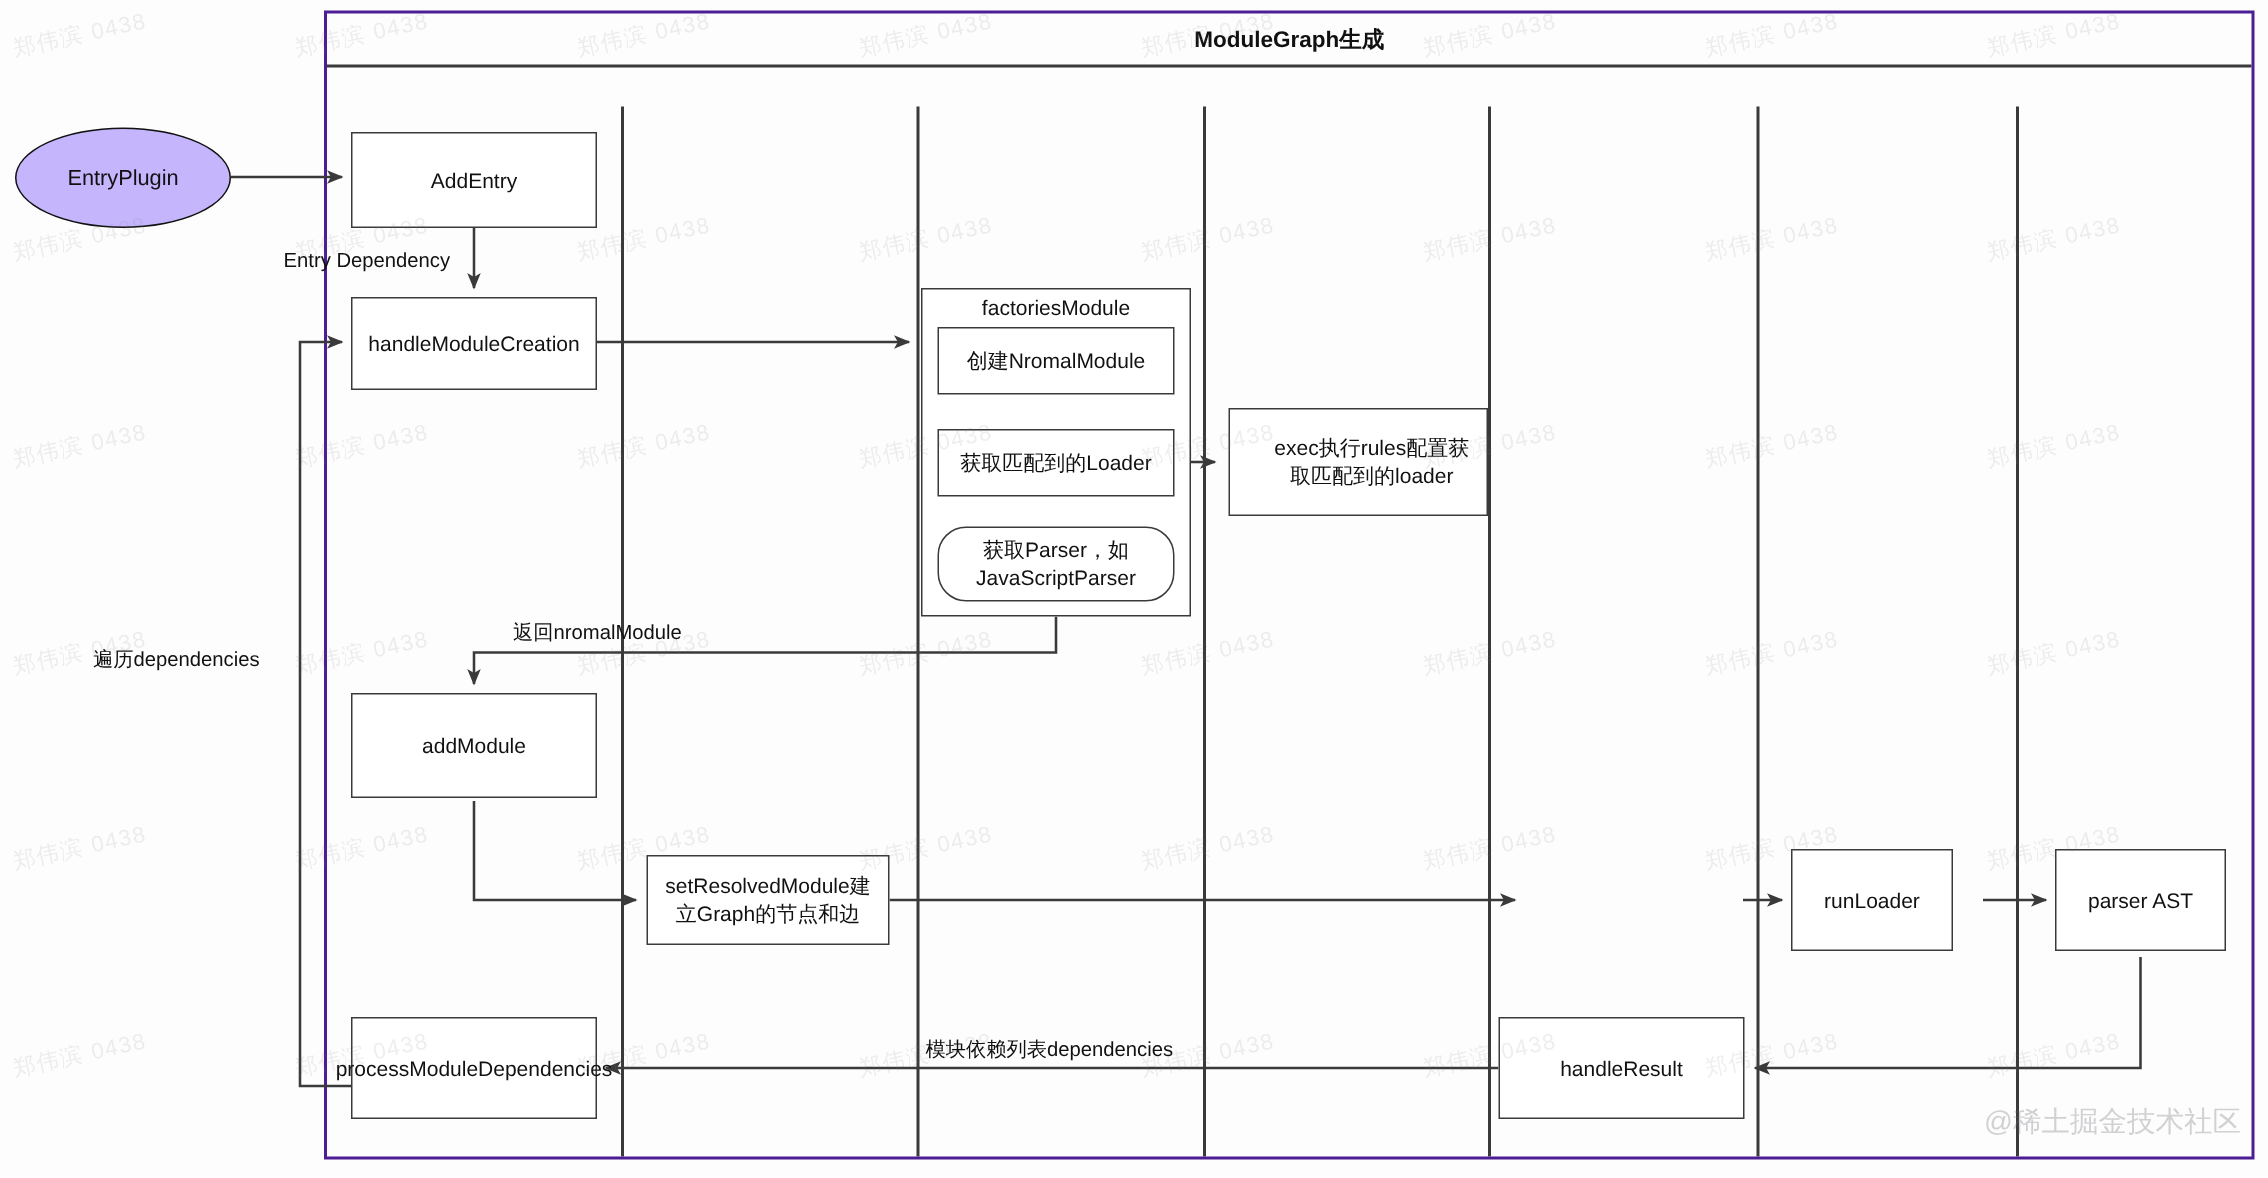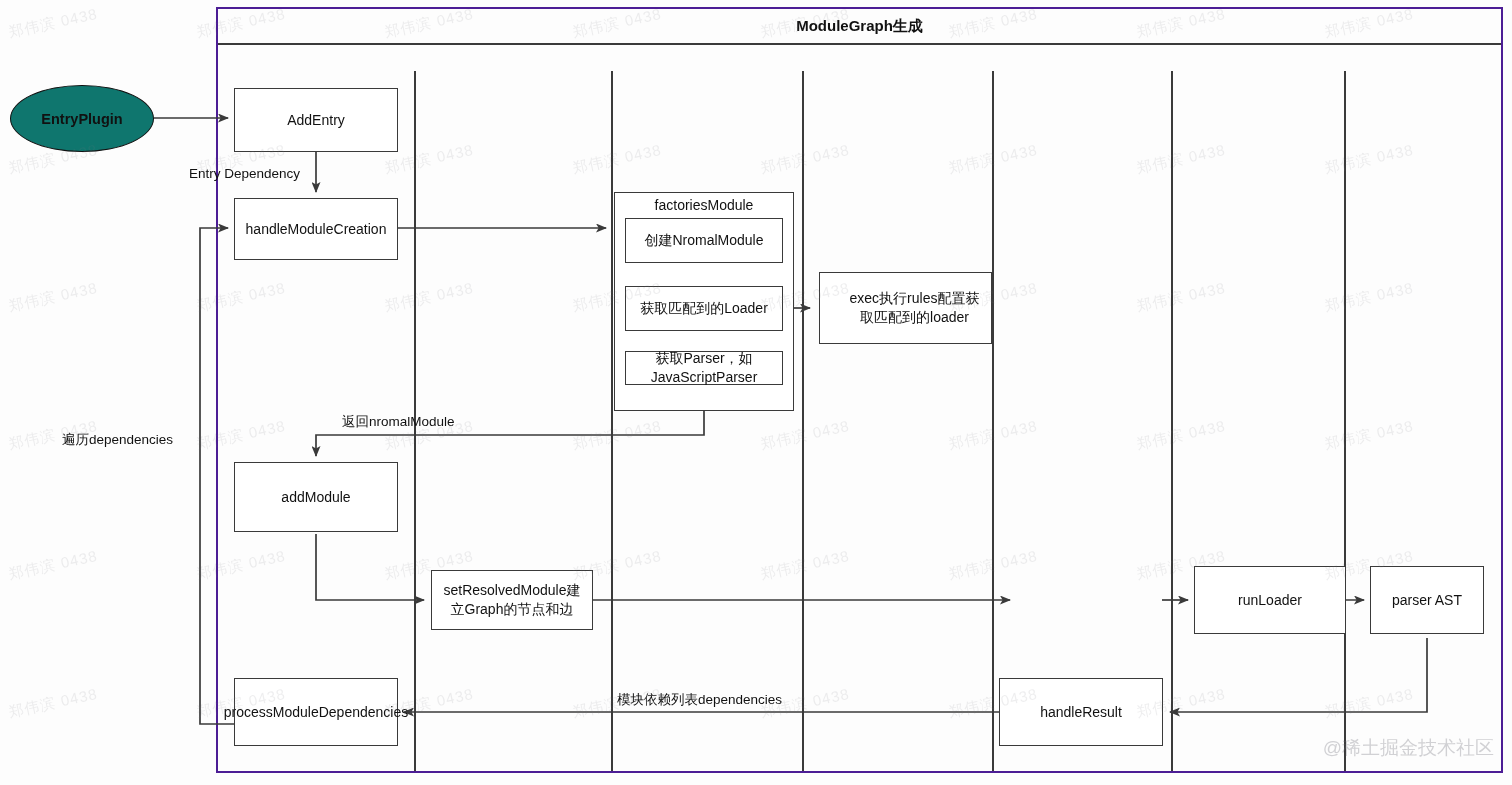--- a/index.html
+++ b/index.html
@@ -95,25 +95,24 @@
   .group-title {
     position: absolute;
     top: 4px; left: 0; right: 0;
     text-align: center;
     font-size: 14px; color: #111;
   }
   .ellipse {
     position: absolute;
     border: 1.8px solid #111;
     border-radius: 50%;
-    background: #0f766e;
+    background: #c4b5fd;
     display: flex; align-items: center; justify-content: center;
     font-size: 14.5px; color: #111;
     z-index: 4;
-    font-weight: bold;
   }
   
   .edge-label {
     position: absolute;
     font-size: 13.5px;
     color: #111;
     background: transparent;
     white-space: nowrap;
     z-index: 6;
   }
@@ -236,30 +235,30 @@
 
   <div class="node" style="left:234px; top:88px; width:164px; height:64px;">AddEntry</div>
 
   <div class="node" style="left:234px; top:198px; width:164px; height:62px;">handleModuleCreation</div>
 
   <div class="group-box" style="left:614px; top:192px; width:180px; height:219px;">
     <div class="group-title">factoriesModule</div>
   </div>
   <div class="node" style="left:625px; top:218px; width:158px; height:45px;">创建NromalModule</div>
   <div class="node" style="left:625px; top:286px; width:158px; height:45px;">获取匹配到的Loader</div>
-  <div class="node" style="left:625px; top:351px; width:158px; height:34px;">获取Parser，如JavaScriptParser</div>
+  <div class="node" style="left:625px; top:351px; width:158px; height:50px;border-radius:19px;">获取Parser，如JavaScriptParser</div>
 
   <div class="node" style="left:819px; top:272px; width:173px; height:72px;padding-left:24px;">exec执行rules配置获取匹配到的loader</div>
 
   <div class="node" style="left:234px; top:462px; width:164px; height:70px;">addModule</div>
 
   <div class="node" style="left:431px; top:570px; width:162px; height:60px;">setResolvedModule建立Graph的节点和边</div>
 
 
-  <div class="node" style="left:1194px; top:566px; width:152px; height:68px;">runLoader</div>
+  <div class="node" style="left:1194px; top:566px; width:108px; height:68px;">runLoader</div>
 
   <div class="node" style="left:1370px; top:566px; width:114px; height:68px;">parser AST</div>
 
   <div class="node" style="left:234px; top:678px; width:164px; height:68px;">processModuleDependencies</div>
 
   <div class="node" style="left:999px; top:678px; width:164px; height:68px;">handleResult</div>
 
   <div class="edge-label" style="left:189px; top:166px;">Entry Dependency</div>
   <div class="edge-label" style="left:62px; top:431px;">遍历dependencies</div>
   <div class="edge-label" style="left:342px; top:413px;">返回nromalModule</div>

